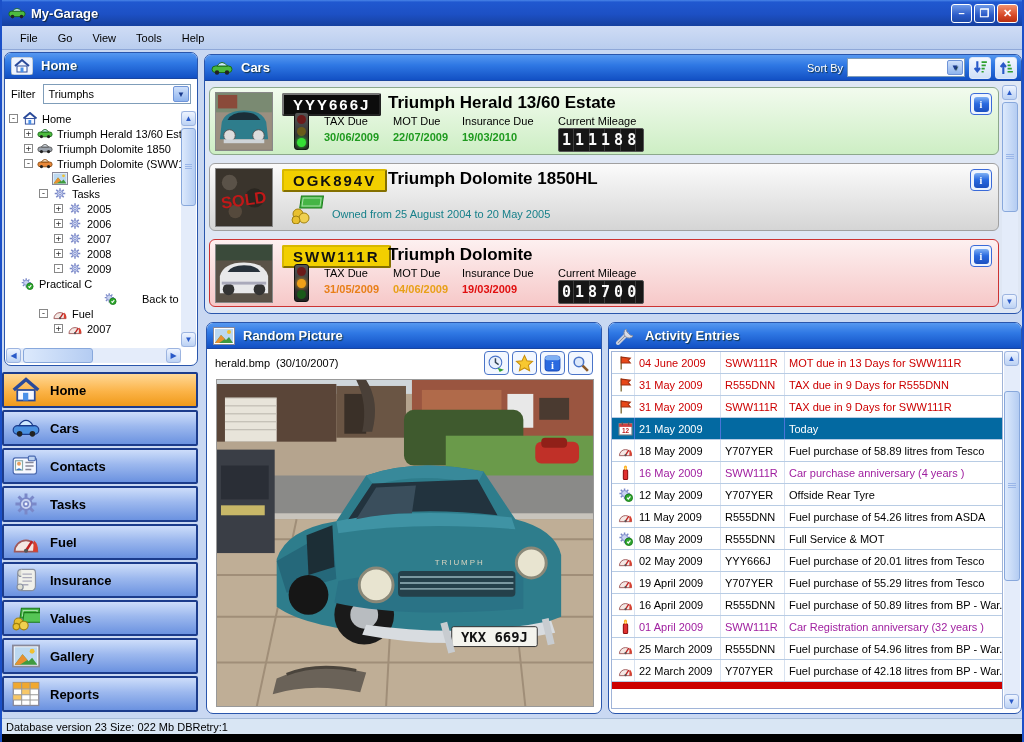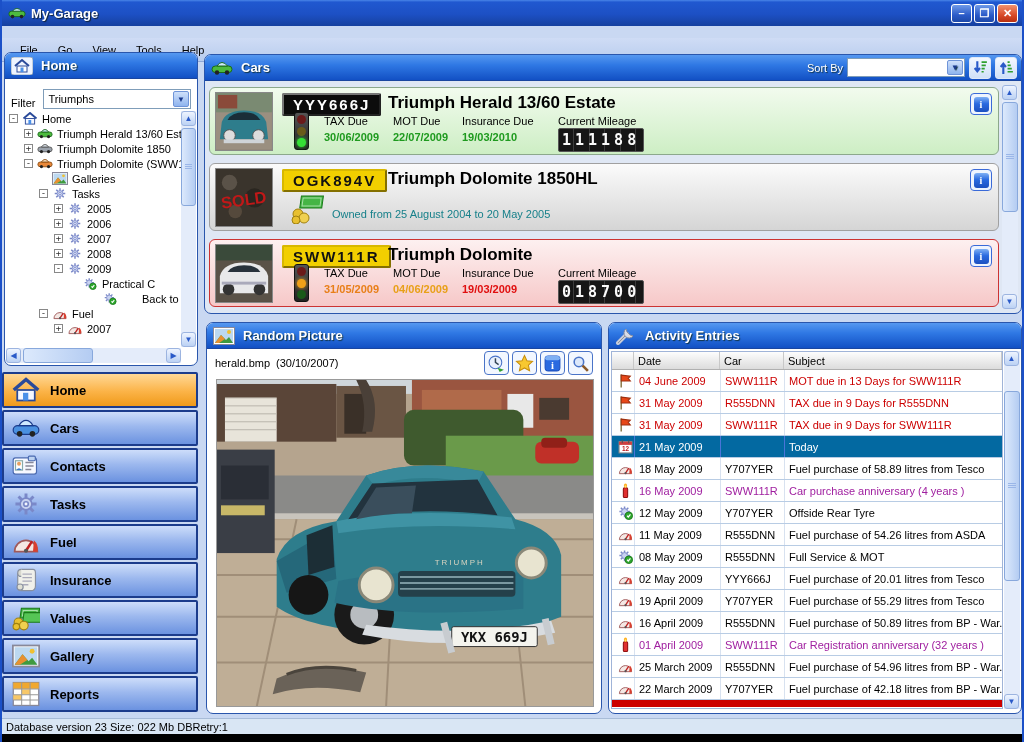--- a/index.html
+++ b/index.html
@@ -15,36 +15,36 @@
   .titlebar .title { color:#fff; font-weight:bold; font-size:13px; text-shadow:1px 1px 1px #123; }
   .win-btns { margin-left:auto; display:flex; gap:2px; }
   .win-btn { width:21px; height:19px; border:1px solid #fff; border-radius:3px; color:#fff;
     font-size:11px; font-weight:bold; display:flex; align-items:center; justify-content:center;
     background:linear-gradient(180deg,#6f9ae8,#2a5ac8 60%,#1c48a8); }
   .win-btn.close { background:linear-gradient(180deg,#f0926e,#d84a28 60%,#b83010); }
 
   
   .menubar { position:absolute; left:0; top:26px; width:100%; height:24px;
     background:linear-gradient(180deg,#cfdcf5,#b9cdee); border-bottom:1px solid #8fa8d8;
-    display:flex; align-items:center; padding-left:8px;margin-top:12px; }
+    display:flex; align-items:center; padding-left:8px; }
   .menu-item { padding:3px 10px; font-size:11px; color:#000; cursor:default; }
   .menu-item::first-letter { text-decoration:underline; }
   .registered-btn { margin-left:auto; margin-right:14px; background:#fff; border:1px solid #4a74c8;
     border-radius:8px; padding:2px 12px; font-size:11px; color:#123; }
 
   
   .panel { position:absolute; background:#fff; border:1px solid #2a56ac; border-radius:7px; overflow:hidden; }
   .panel-head { height:26px; background:linear-gradient(180deg,#5698f0 0%,#2f78e4 40%,#1250c4 100%);
     display:flex; align-items:center; color:#fff; font-weight:bold; font-size:13px;
     border-bottom:1px solid #1a46a0; padding-left:6px; text-shadow:1px 1px 1px #134; }
   .panel-head .head-icon { width:22px; height:18px; margin-right:8px; }
 
   
   #home-panel { left:2px; top:52px; width:194px; height:314px; }
-  .filter-row { height:30px; display:flex; align-items:flex-end; padding:0 6px; gap:8px; }
+  .filter-row { height:30px; display:flex; align-items:center; padding:0 6px; gap:8px; }
   .filter-label { font-size:11px; }
   .xp-select { flex:1; height:20px; border:1px solid #7f9db9; background:#fff; display:flex; align-items:center;
     font-size:11px; padding-left:4px; position:relative; }
   .xp-select .dd-btn { position:absolute; right:1px; top:1px; bottom:1px; width:16px; border-radius:2px;
     background:linear-gradient(180deg,#cfe0fa,#8fb4ee); border:1px solid #6f94d8;
     display:flex; align-items:center; justify-content:center; color:#1a3a8c; font-size:8px; }
   #tree { position:absolute; left:1px; right:16px; top:58px; bottom:18px; overflow:hidden; background:#fff; }
   .tree-row { height:15px; display:flex; align-items:center; white-space:nowrap; overflow:hidden; }
   .expander { width:9px; height:9px; min-width:9px; border:1px solid #888; background:#fff; font-size:9px;
     line-height:7px; text-align:center; margin-right:4px; color:#333; font-family:"DejaVu Sans Mono",monospace; }
@@ -324,21 +324,21 @@
             <svg viewBox="0 0 16 16">
               <g stroke="#7a88c8" fill="#c8d2f0">
                 <path d="M8 1.5v3M8 11.5v3M1.5 8h3M11.5 8h3M3.4 3.4l2 2M10.6 10.6l2 2M12.6 3.4l-2 2M5.4 10.6l-2 2" stroke-width="1.8" fill="none"></path>
                 <circle cx="8" cy="8" r="3.6"></circle>
                 <circle cx="8" cy="8" r="1.4" fill="#f4f6ff"></circle>
               </g>
             </svg>
           </span>
           <span class="tree-label">2009</span>
         </div>
-        <div class="tree-row" style="padding-left: 63px; text-align: center;">
+        <div class="tree-row" style=" text-align: center;">
           <span class="expander none"></span>
           <span class="ic">
             <svg viewBox="0 0 16 16">
               <g stroke="#7a88c8" fill="#c8d2f0">
                 <path d="M7 1.5v2.5M7 10.5v2.5M1.5 7h2.5M10.5 7h2.5M3 3l1.8 1.8M9.2 9.2 11 11M11 3 9.2 4.8M4.8 9.2 3 11" stroke-width="1.6" fill="none"></path>
                 <circle cx="7" cy="7" r="3.2"></circle>
               </g>
               <circle cx="11.5" cy="11.5" r="4" fill="#2fa82f" stroke="#1a7a1a"></circle>
               <path d="M9.8 11.5 11 12.8 13.3 10" stroke="#fff" stroke-width="1.3" fill="none"></path>
             </svg>
@@ -760,26 +760,20 @@
       <span class="head-icon">
         <svg viewBox="0 0 22 18">
             <path d="M3 16 L12 7" stroke="#c8ccd8" stroke-width="4" stroke-linecap="round"></path>
             <path d="M3 16 L12 7" stroke="#8a90a0" stroke-width="1" fill="none"></path>
             <path d="M11 2 a5 5 0 1 0 7 7 l-3 -1 -3 -3 Z" fill="#d8dce8" stroke="#8a90a0"></path>
           </svg>
       </span>
       <span>Activity Entries</span>
     </div>
     <div class="act-table">
-      <div class="act-head">
-        <span class="cell col-ic"></span>
-        <span class="cell col-date">Date</span>
-        <span class="cell col-car">Car</span>
-        <span class="cell col-sub">Subject</span>
-      </div>
       <div id="activity-rows">
           <div class="act-row ar-alert">
             <span class="cell col-ic">
               <span class="ic">
                 <svg viewBox="0 0 14 14">
                   <path d="M3 1.5v12" stroke="#8a7a4a" stroke-width="1.4"></path>
                   <path d="M3 2 L11.5 3 L9.5 5 L11.5 7.5 L3 7.5 Z" fill="#e84818" stroke="#a03010"></path>
                 </svg>
               </span>
             </span>

